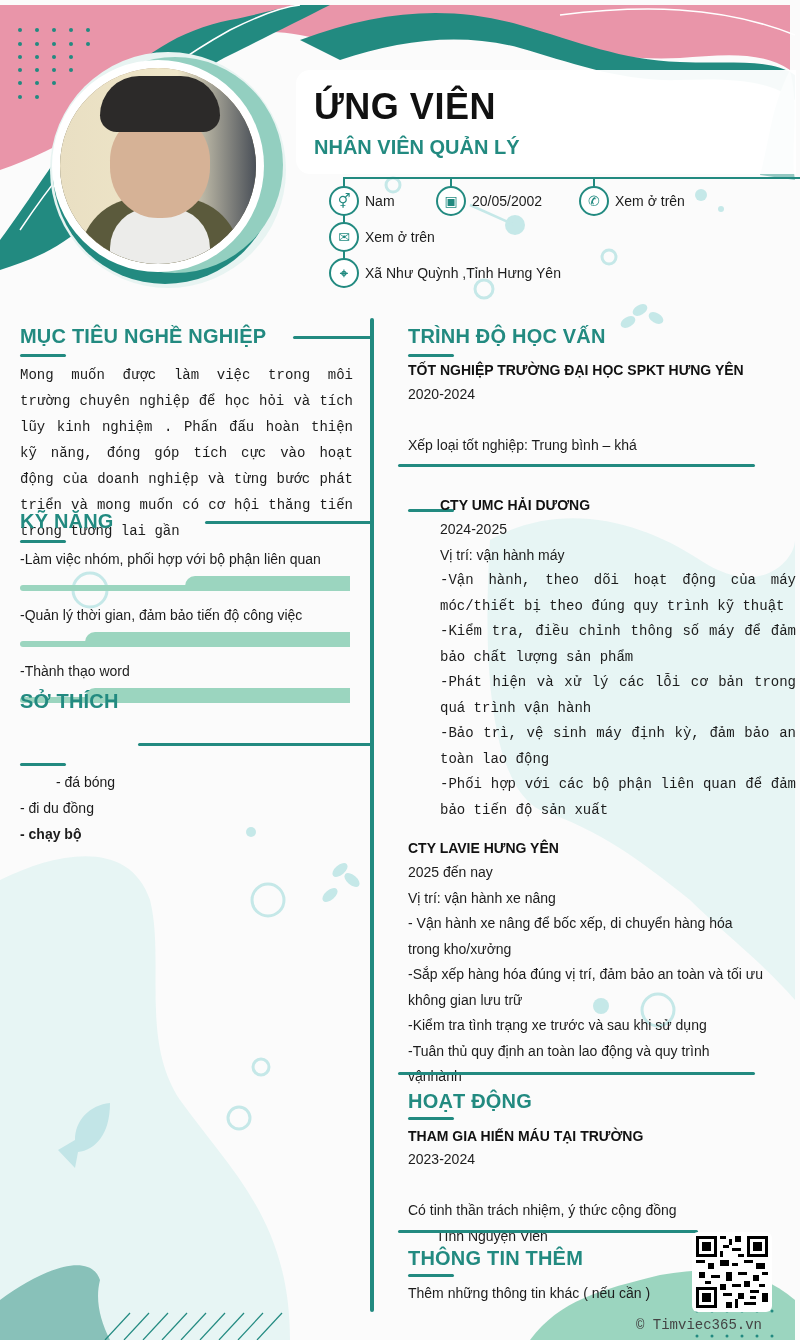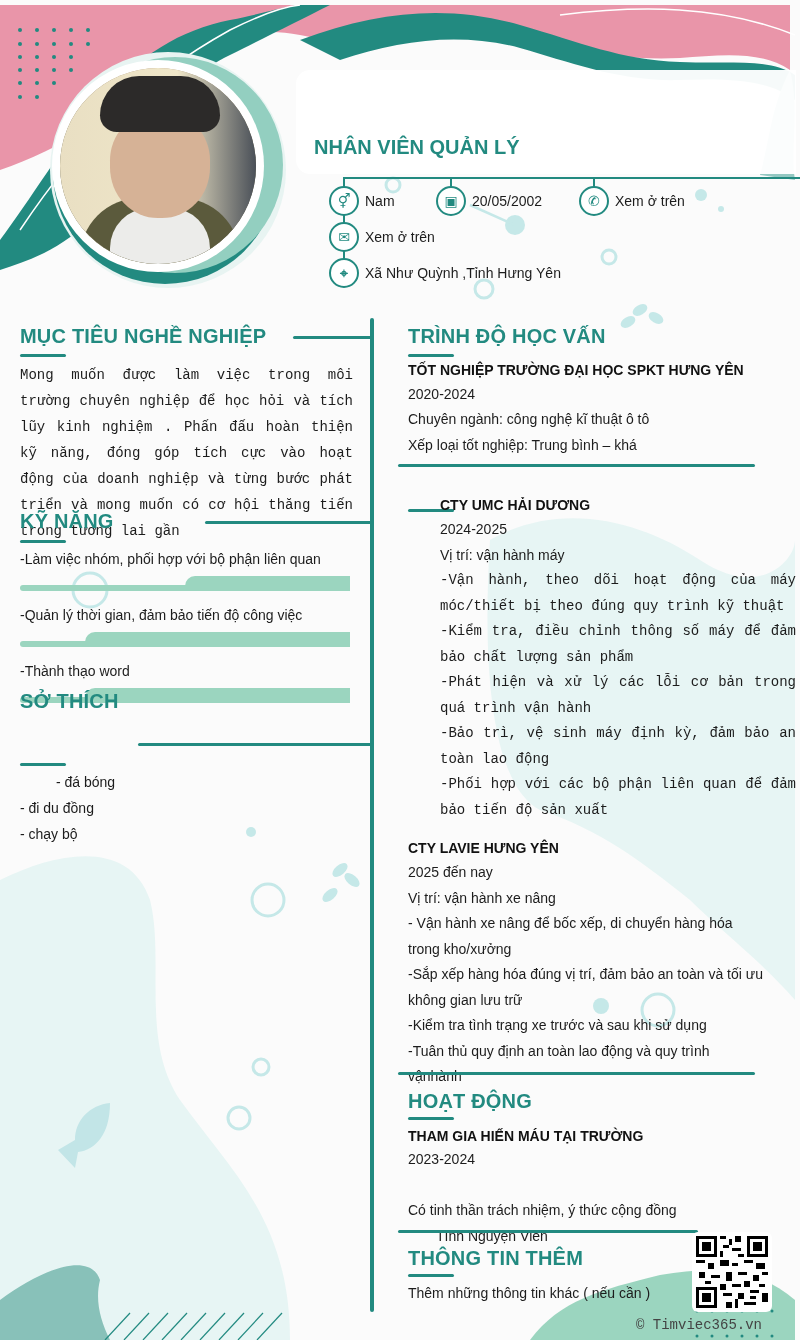--- a/index.html
+++ b/index.html
@@ -147,20 +147,21 @@
       <circle cx="697" cy="1336" r="1.5"></circle>
         <circle cx="712" cy="1336" r="1.5"></circle>
         <circle cx="727" cy="1336" r="1.5"></circle>
         <circle cx="742" cy="1336" r="1.5"></circle>
         <circle cx="757" cy="1336" r="1.5"></circle>
         <circle cx="772" cy="1336" r="1.5"></circle>
     </g>
   </svg>
 
   <div class="layer name-card"></div>
+  <div class="layer cand-name">ỨNG VIÊN</div>
   <div class="layer cand-title">NHÂN VIÊN QUẢN LÝ</div>
 
   <div class="layer avatar-wrap">
     <div class="avatar">
       <div class="bgwall"></div>
       <div class="shirt" style="left:20px;top:130px;width:160px;height:80px;background:#5b5a3c;border-radius:60px 60px 0 0;"></div>
       <div class="shirt"></div>
       <div class="face"></div>
       <div class="hair" style="left:40px;top:8px;width:120px;height:56px;"></div>
     </div>
@@ -218,27 +219,26 @@
   <div class="skill-bar layer" style="top:688px;">
       <div class="base"></div>
       <div class="fill" style="width:265px;"></div>
     </div>
 
   <div class="layer sec-title" style="left:20px;top:690px;">SỞ THÍCH</div>
   <div class="layer sec-underline" style="left:20px;top:763px;"></div>
   <div class="layer hline" style="left:138px;top:743px;width:235px;"></div>
   <div class="layer line" style="left:20px;top:770px;margin-left:36px;">- đá bóng</div>
   <div class="layer line" style="left:20px;top:796px;">- đi du đồng</div>
-  <div class="layer line" style="left:20px;top:822px;">- chạy bộ</div>
+  <div class="layer line" style="left:20px;top:822px;font-weight:bold;">- chạy bộ</div>
 
   <div class="layer sec-title" style="left:408px;top:325px;">TRÌNH ĐỘ HỌC VẤN</div>
   <div class="layer sec-underline" style="left:408px;top:354px;"></div>
   <div class="layer bold-head" style="left:408px;top:358px;">TỐT NGHIỆP TRƯỜNG ĐẠI HỌC SPKT HƯNG YÊN</div>
   <div class="layer line" style="left:408px;top:382px;">2020-2024</div>
-  <div class="layer line" style="left:408px;top:407px;">Chuyên ngành: công nghệ kĩ thuật ô tô</div>
   <div class="layer line" style="left:408px;top:433px;">Xếp loại tốt nghiệp: Trung bình – khá</div>
   <div class="layer hline" style="left:398px;top:464px;width:357px;"></div>
 
   <div class="layer sec-underline" style="left:408px;top:509px;"></div>
 
   <div class="layer" style="left:408px;top:493px;width:356px;margin-left:32px;">
     <div class="bold-head">CTY UMC HẢI DƯƠNG</div>
     <div class="line">2024-2025</div>
     <div class="line">Vị trí: vận hành máy</div>
     <div class="line justify">-Vận hành, theo dõi hoạt động của máy móc/thiết bị theo đúng quy trình kỹ thuật</div>

